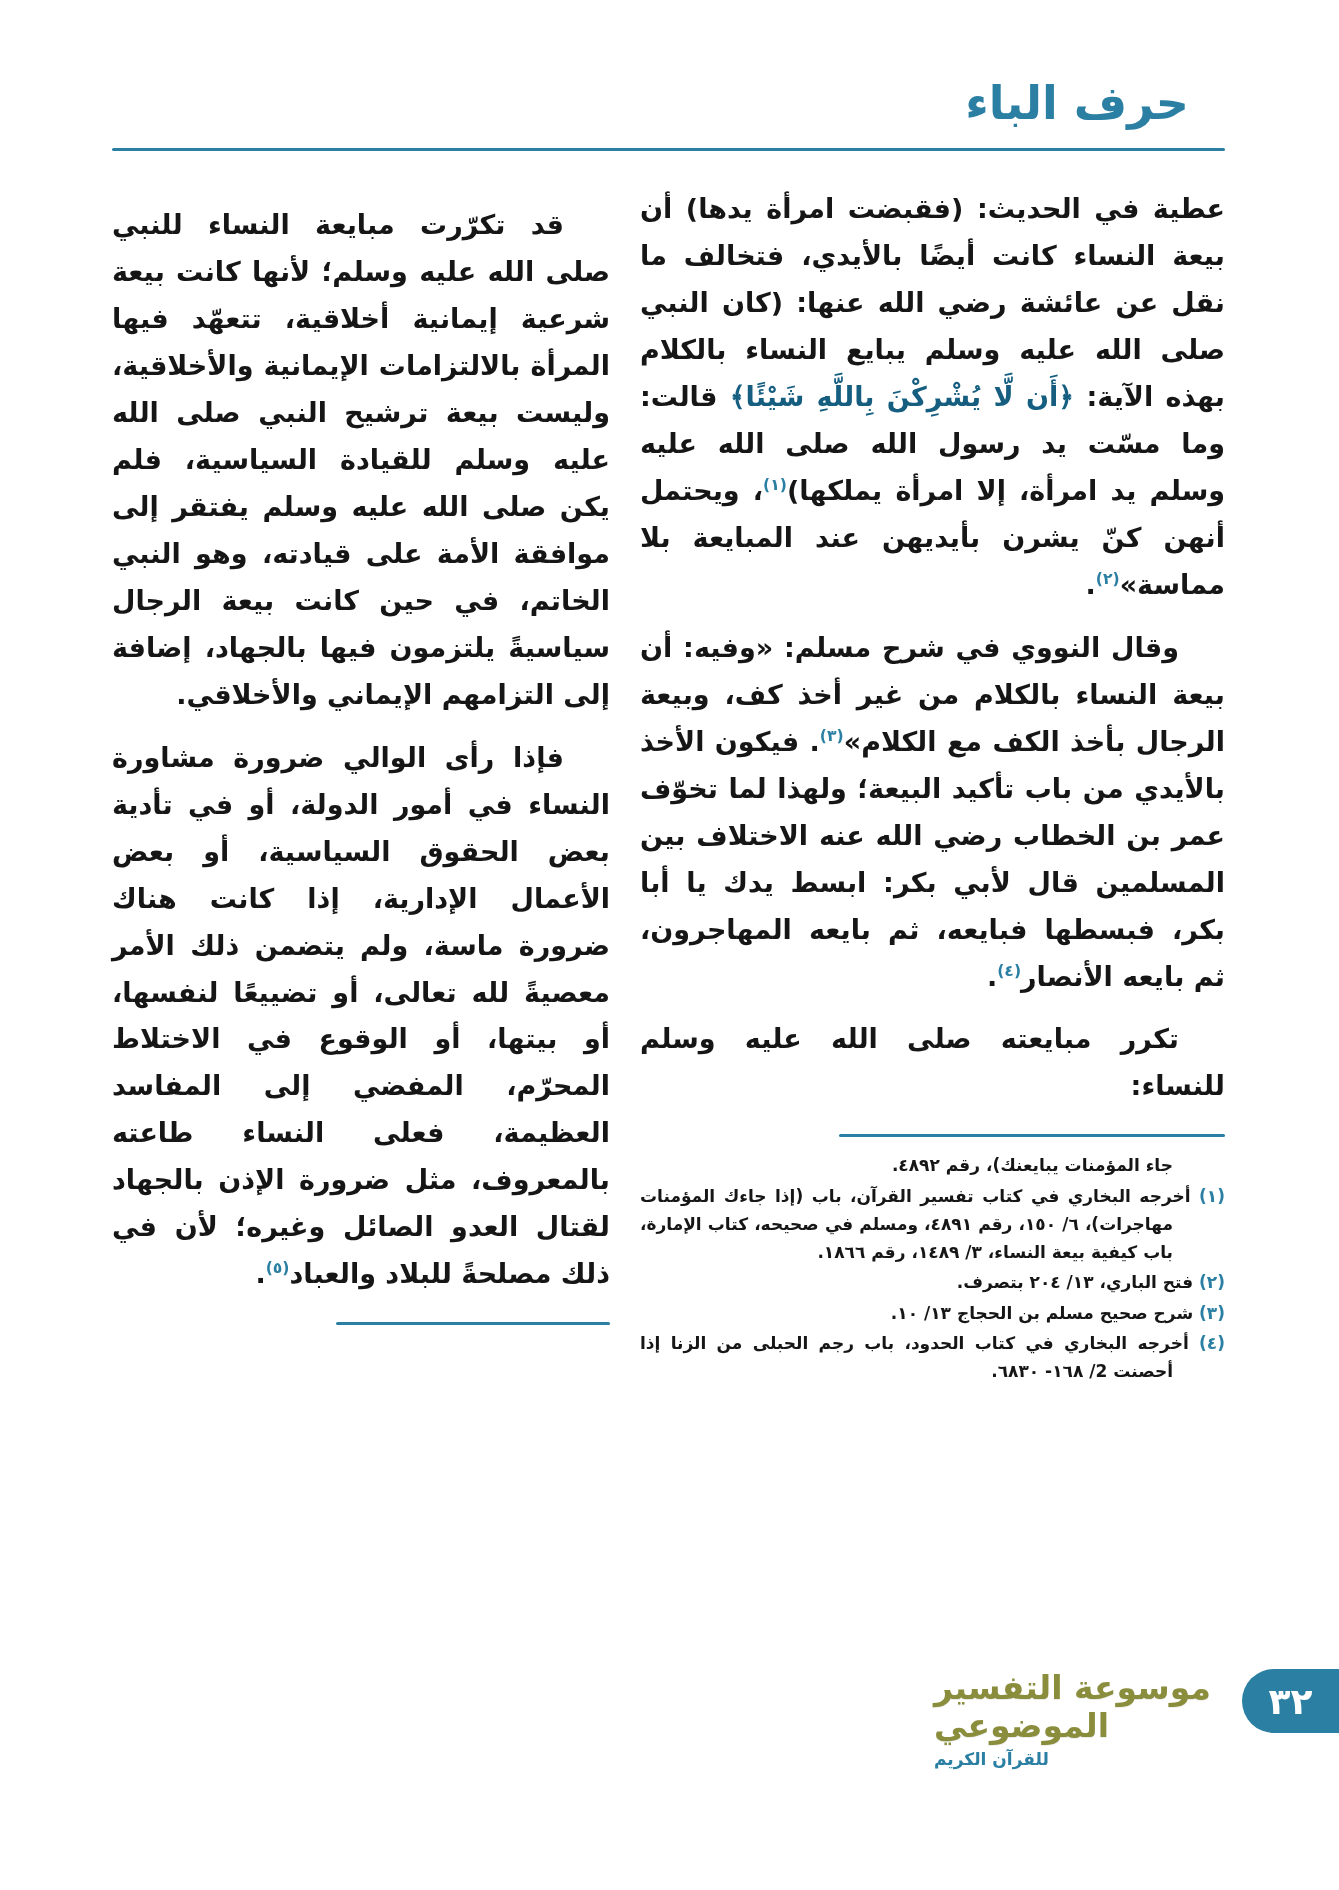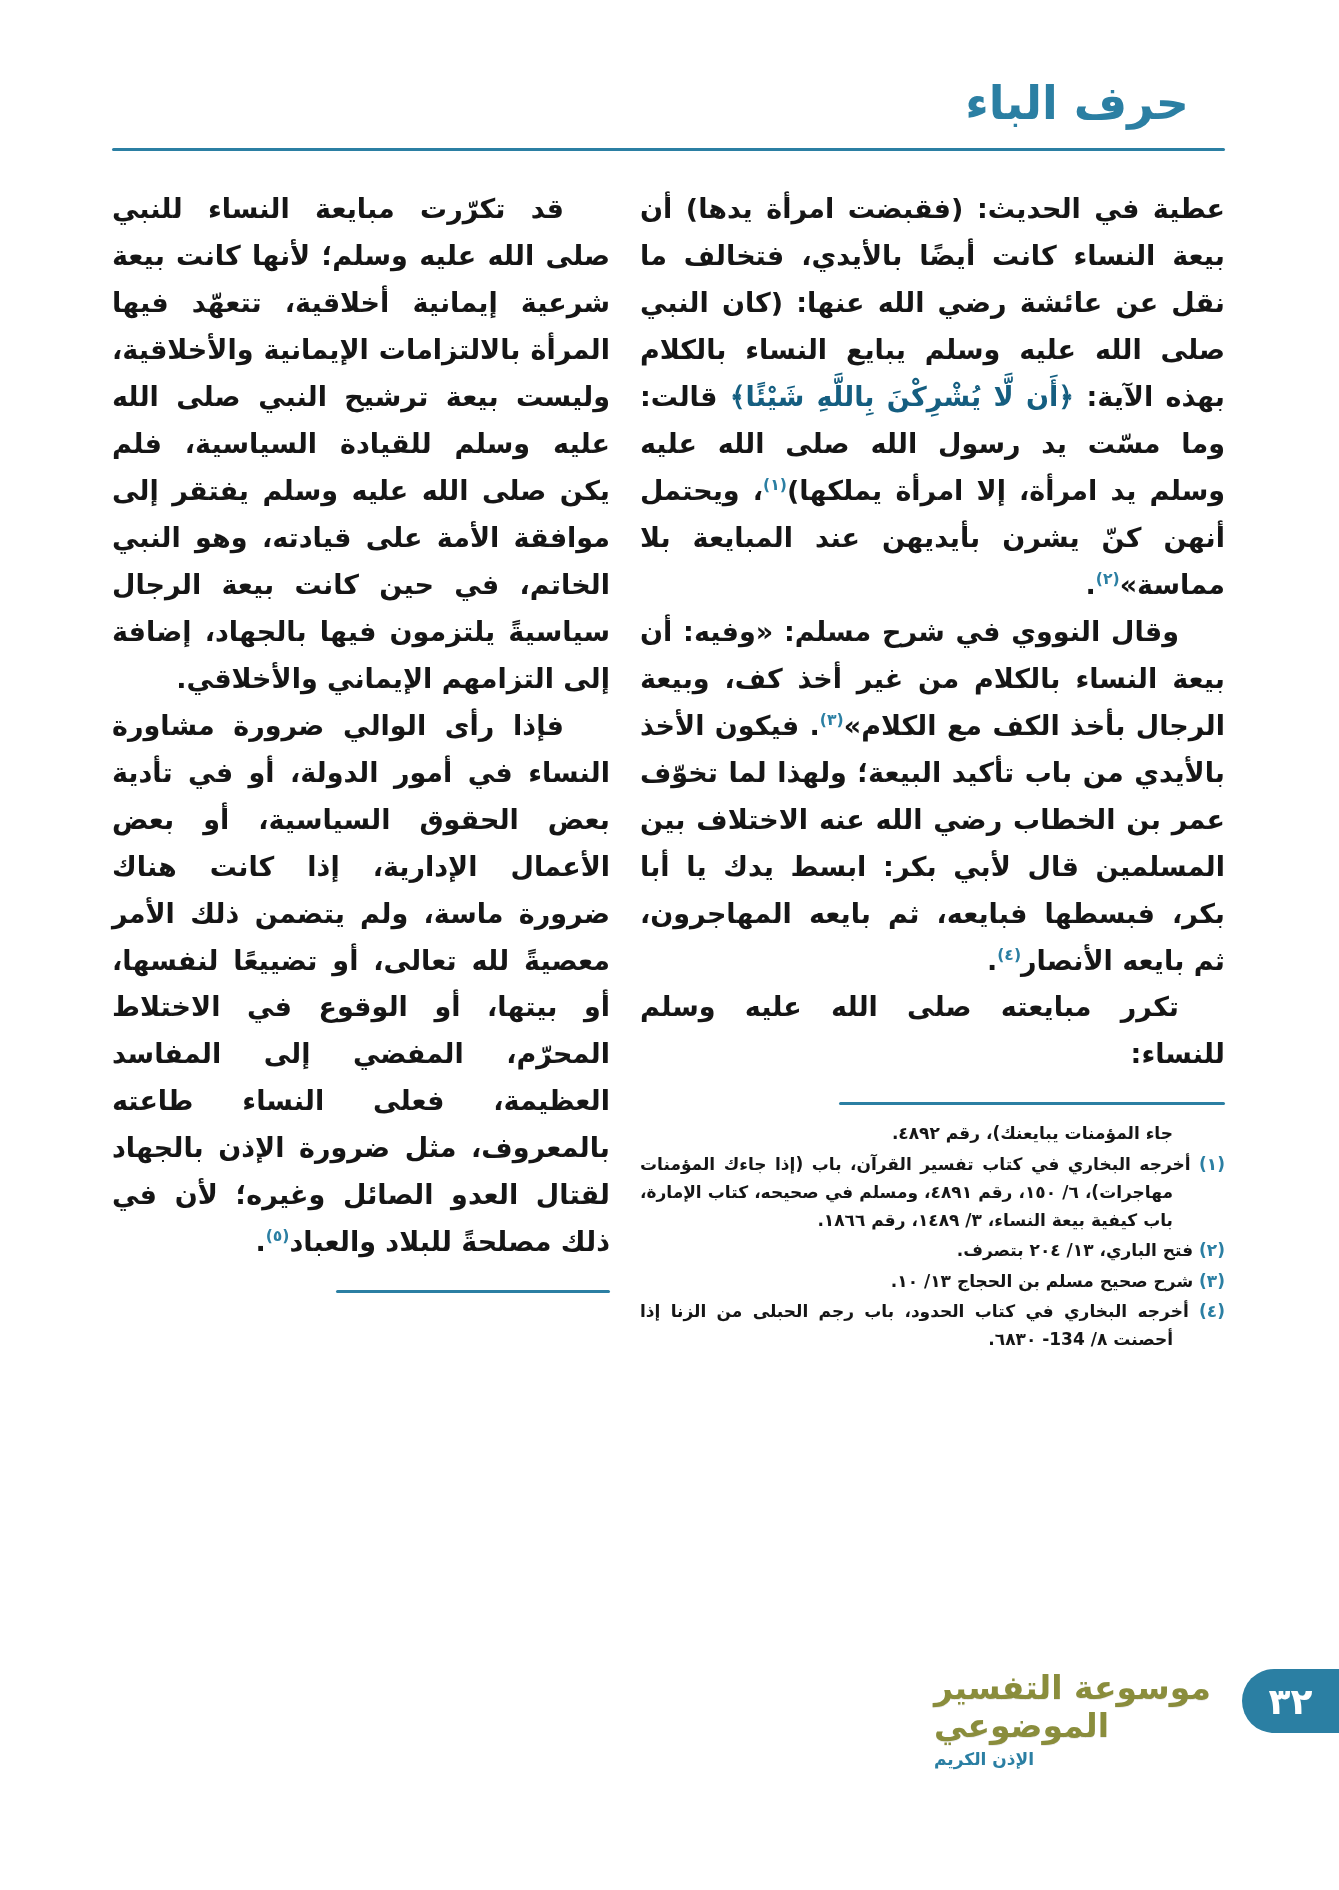--- a/index.html
+++ b/index.html
@@ -49,21 +49,21 @@
   }
   .column-right { width: 585px; }
   .column-left  { width: 498px; }
   .para {
     margin: 0;
     text-align: justify;
     font-size: 27px;
     line-height: 1.74;
     font-weight: 700;
   }
-  .para.indent { text-indent: 46px; }
+  .para.indent { text-indent: 46px; margin-top: 16px; }
   .seg-normal {}
   .seg-quran {
     color: var(--quran, #155e80);
     font-weight: 700;
   }
   .seg-marker {
     color: var(--accent, #2b7fa3);
     font-size: 0.58em;
     vertical-align: super;
     font-weight: 700;
@@ -145,37 +145,37 @@
           <p class="para"><span class="seg-normal">عطية في الحديث: (فقبضت امرأة يدها) أن بيعة النساء كانت أيضًا بالأيدي، فتخالف ما نقل عن عائشة رضي الله عنها: (كان النبي صلى الله عليه وسلم يبايع النساء بالكلام بهذه الآية: </span><span class="seg-quran">﴿أَن لَّا يُشْرِكْنَ بِاللَّهِ شَيْئًا﴾</span><span class="seg-normal"> قالت: وما مسّت يد رسول الله صلى الله عليه وسلم يد امرأة، إلا امرأة يملكها)</span><span class="seg-marker">(١)</span><span class="seg-normal">، ويحتمل أنهن كنّ يشرن بأيديهن عند المبايعة بلا مماسة»</span><span class="seg-marker">(٢)</span><span class="seg-normal">.</span></p>
           <p class="para indent"><span class="seg-normal">وقال النووي في شرح مسلم: «وفيه: أن بيعة النساء بالكلام من غير أخذ كف، وبيعة الرجال بأخذ الكف مع الكلام»</span><span class="seg-marker">(٣)</span><span class="seg-normal">. فيكون الأخذ بالأيدي من باب تأكيد البيعة؛ ولهذا لما تخوّف عمر بن الخطاب رضي الله عنه الاختلاف بين المسلمين قال لأبي بكر: ابسط يدك يا أبا بكر، فبسطها فبايعه، ثم بايعه المهاجرون، ثم بايعه الأنصار</span><span class="seg-marker">(٤)</span><span class="seg-normal">.</span></p>
           <p class="para indent"><span class="seg-normal">تكرر مبايعته صلى الله عليه وسلم للنساء:</span></p>
         </div>
       <div class="footnote-rule"></div>
       <div class="footnotes-list">
           <div class="footnote no-num"><span class="fn-text">جاء المؤمنات يبايعنك)، رقم ٤٨٩٢.</span></div>
           <div class="footnote"><span class="fn-num">(١) </span><span class="fn-text">أخرجه البخاري في كتاب تفسير القرآن، باب (إذا جاءك المؤمنات مهاجرات)، ٦/ ١٥٠، رقم ٤٨٩١، ومسلم في صحيحه، كتاب الإمارة، باب كيفية بيعة النساء، ٣/ ١٤٨٩، رقم ١٨٦٦.</span></div>
           <div class="footnote"><span class="fn-num">(٢) </span><span class="fn-text">فتح الباري، ١٣/ ٢٠٤ بتصرف.</span></div>
           <div class="footnote"><span class="fn-num">(٣) </span><span class="fn-text">شرح صحيح مسلم بن الحجاج ١٣/ ١٠.</span></div>
-          <div class="footnote"><span class="fn-num">(٤) </span><span class="fn-text">أخرجه البخاري في كتاب الحدود، باب رجم الحبلى من الزنا إذا أحصنت ٨/ 134- ٦٨٣٠.</span></div>
+          <div class="footnote"><span class="fn-num">(٤) </span><span class="fn-text">أخرجه البخاري في كتاب الحدود، باب رجم الحبلى من الزنا إذا أحصنت 2/ ١٦٨- ٦٨٣٠.</span></div>
         </div>
     </section>
 
     <section class="column column-left">
       <div class="paragraphs">
           <p class="para indent"><span class="seg-normal">قد تكرّرت مبايعة النساء للنبي صلى الله عليه وسلم؛ لأنها كانت بيعة شرعية إيمانية أخلاقية، تتعهّد فيها المرأة بالالتزامات الإيمانية والأخلاقية، وليست بيعة ترشيح النبي صلى الله عليه وسلم للقيادة السياسية، فلم يكن صلى الله عليه وسلم يفتقر إلى موافقة الأمة على قيادته، وهو النبي الخاتم، في حين كانت بيعة الرجال سياسيةً يلتزمون فيها بالجهاد، إضافة إلى التزامهم الإيماني والأخلاقي.</span></p>
           <p class="para indent"><span class="seg-normal">فإذا رأى الوالي ضرورة مشاورة النساء في أمور الدولة، أو في تأدية بعض الحقوق السياسية، أو بعض الأعمال الإدارية، إذا كانت هناك ضرورة ماسة، ولم يتضمن ذلك الأمر معصيةً لله تعالى، أو تضييعًا لنفسها، أو بيتها، أو الوقوع في الاختلاط المحرّم، المفضي إلى المفاسد العظيمة، فعلى النساء طاعته بالمعروف، مثل ضرورة الإذن بالجهاد لقتال العدو الصائل وغيره؛ لأن في ذلك مصلحةً للبلاد والعباد</span><span class="seg-marker">(٥)</span><span class="seg-normal">.</span></p>
         </div>
       <div class="footnote-rule"></div>
     </section>
 
   </main>
 
   <footer>
     <div class="logo">
       <div class="logo-main">موسوعة التفسير الموضوعي</div>
-      <div class="logo-sub">الإذن الكريم</div>
+      <div class="logo-sub">للقرآن الكريم</div>
     </div>
     <div class="page-number-badge">
       <span>٣٢</span>
     </div>
   </footer>
 
 </div>
 
 </body></html>

